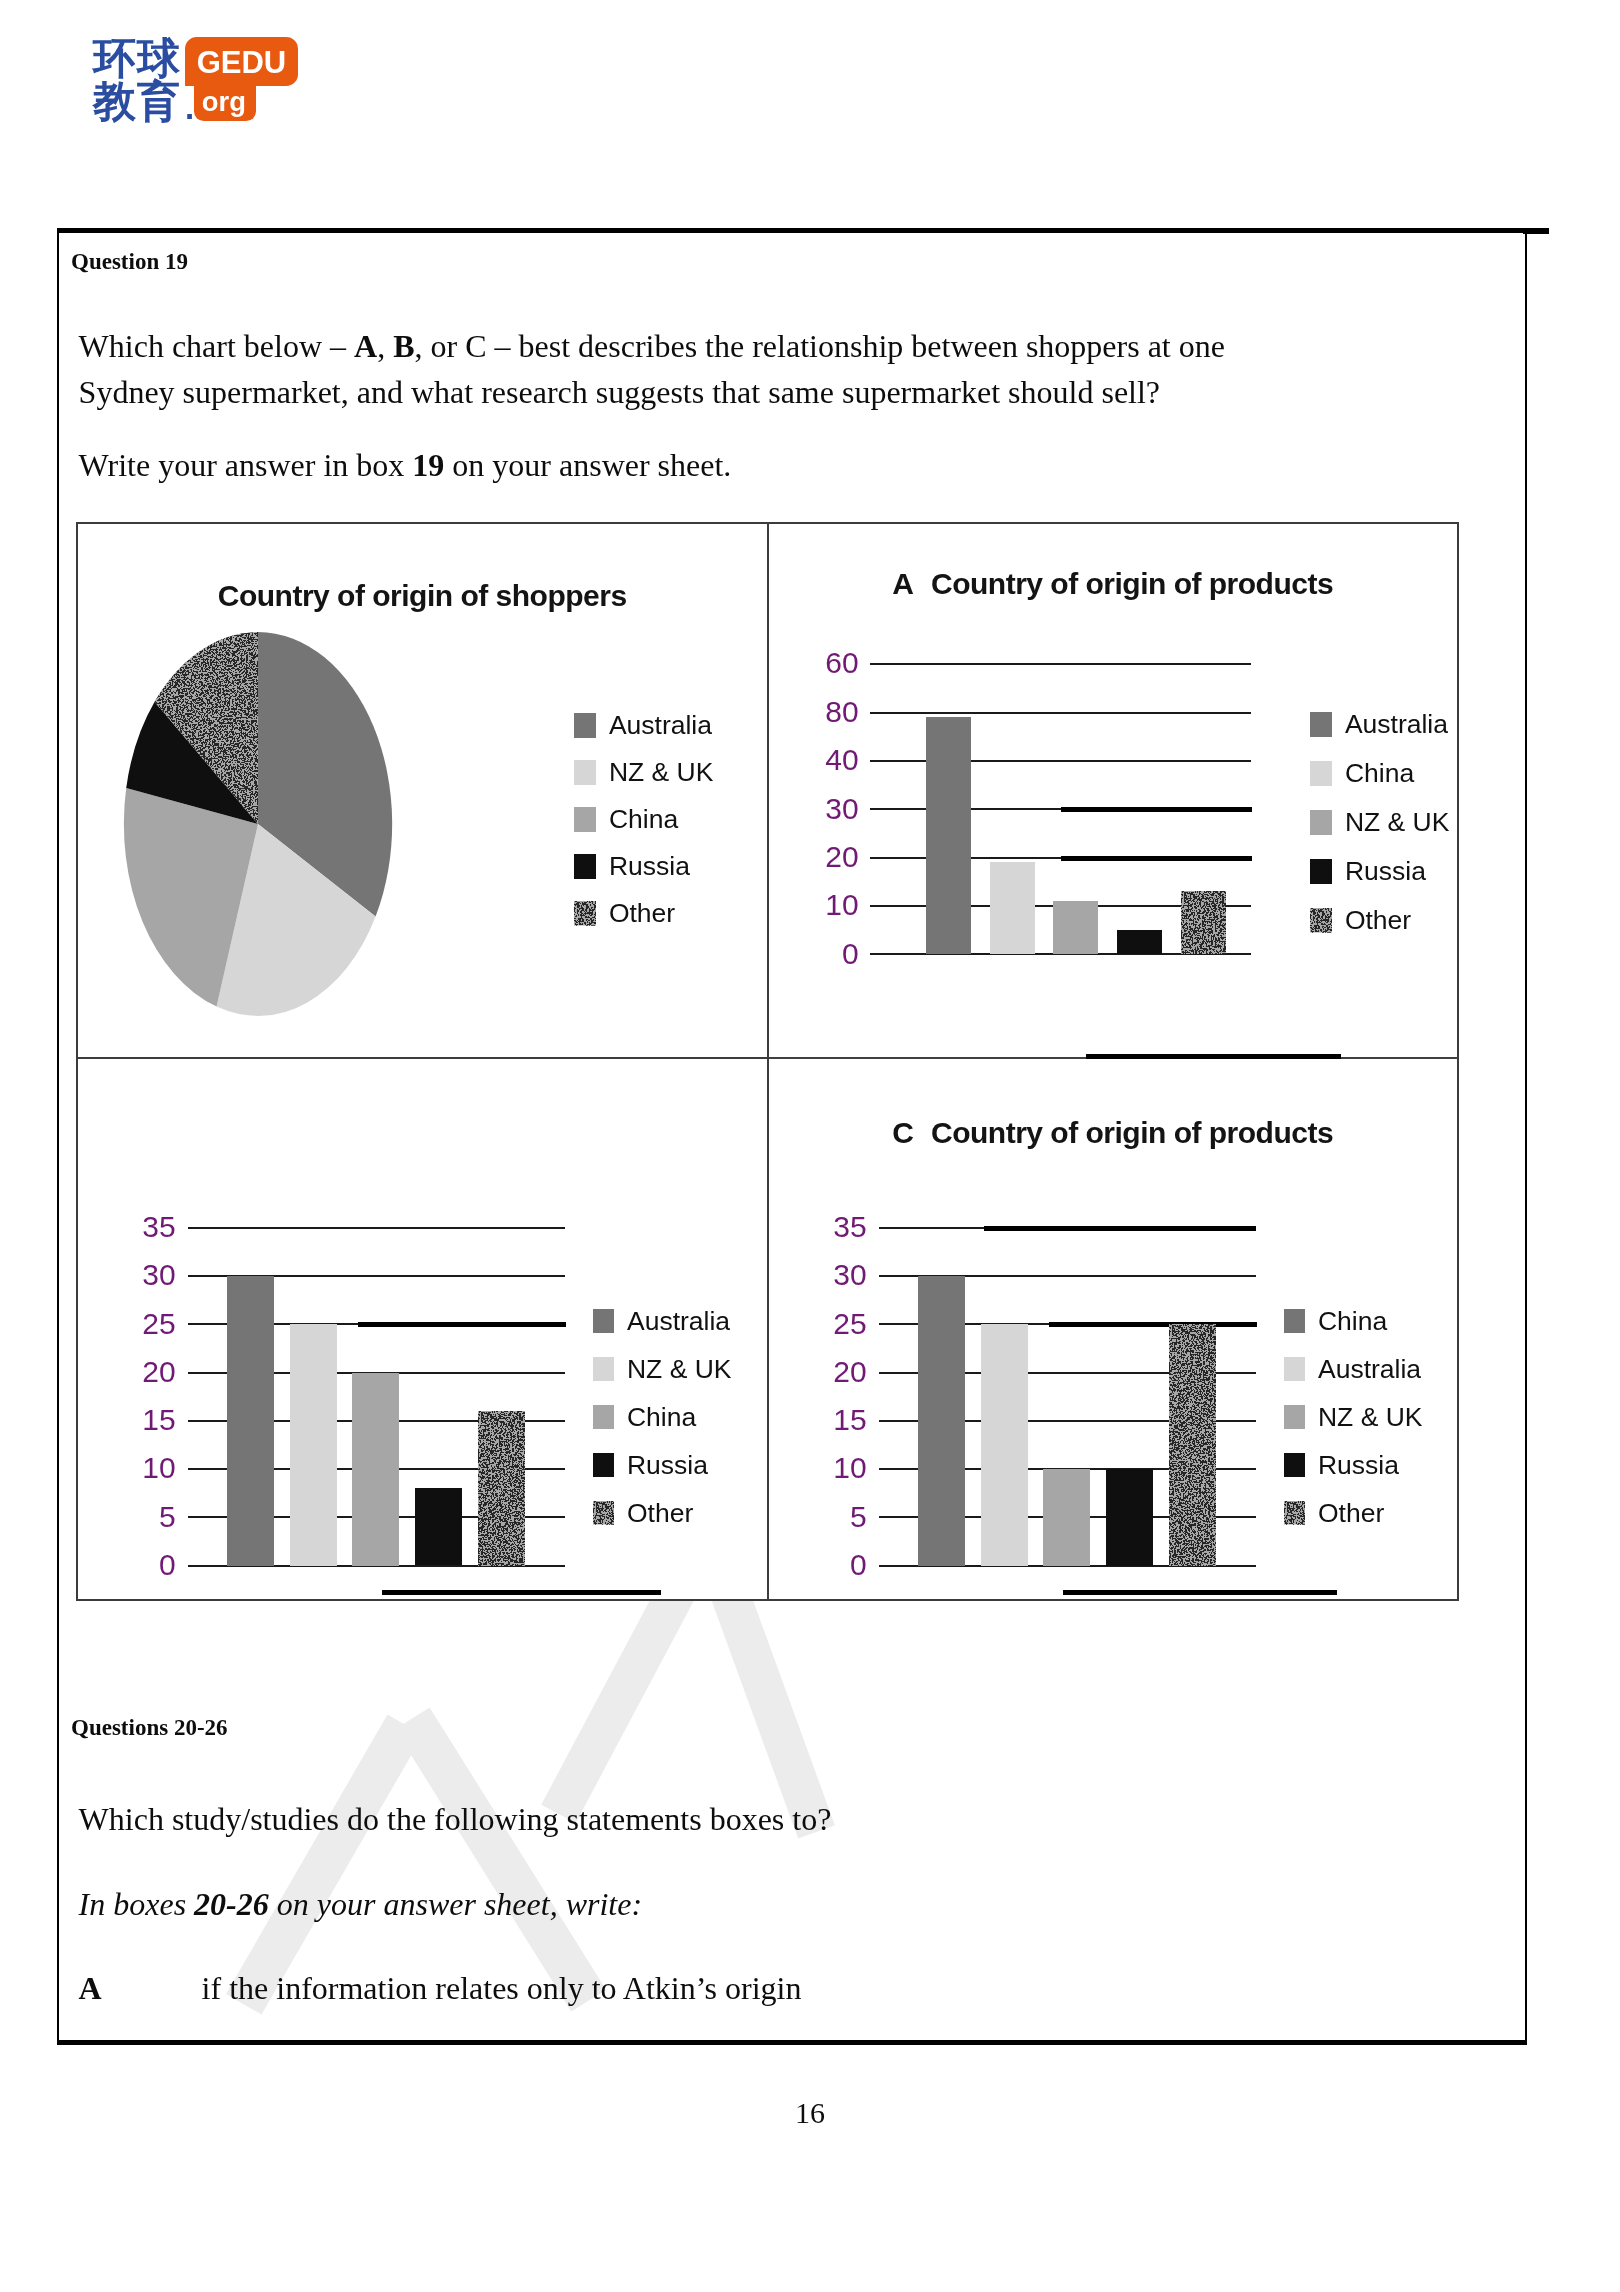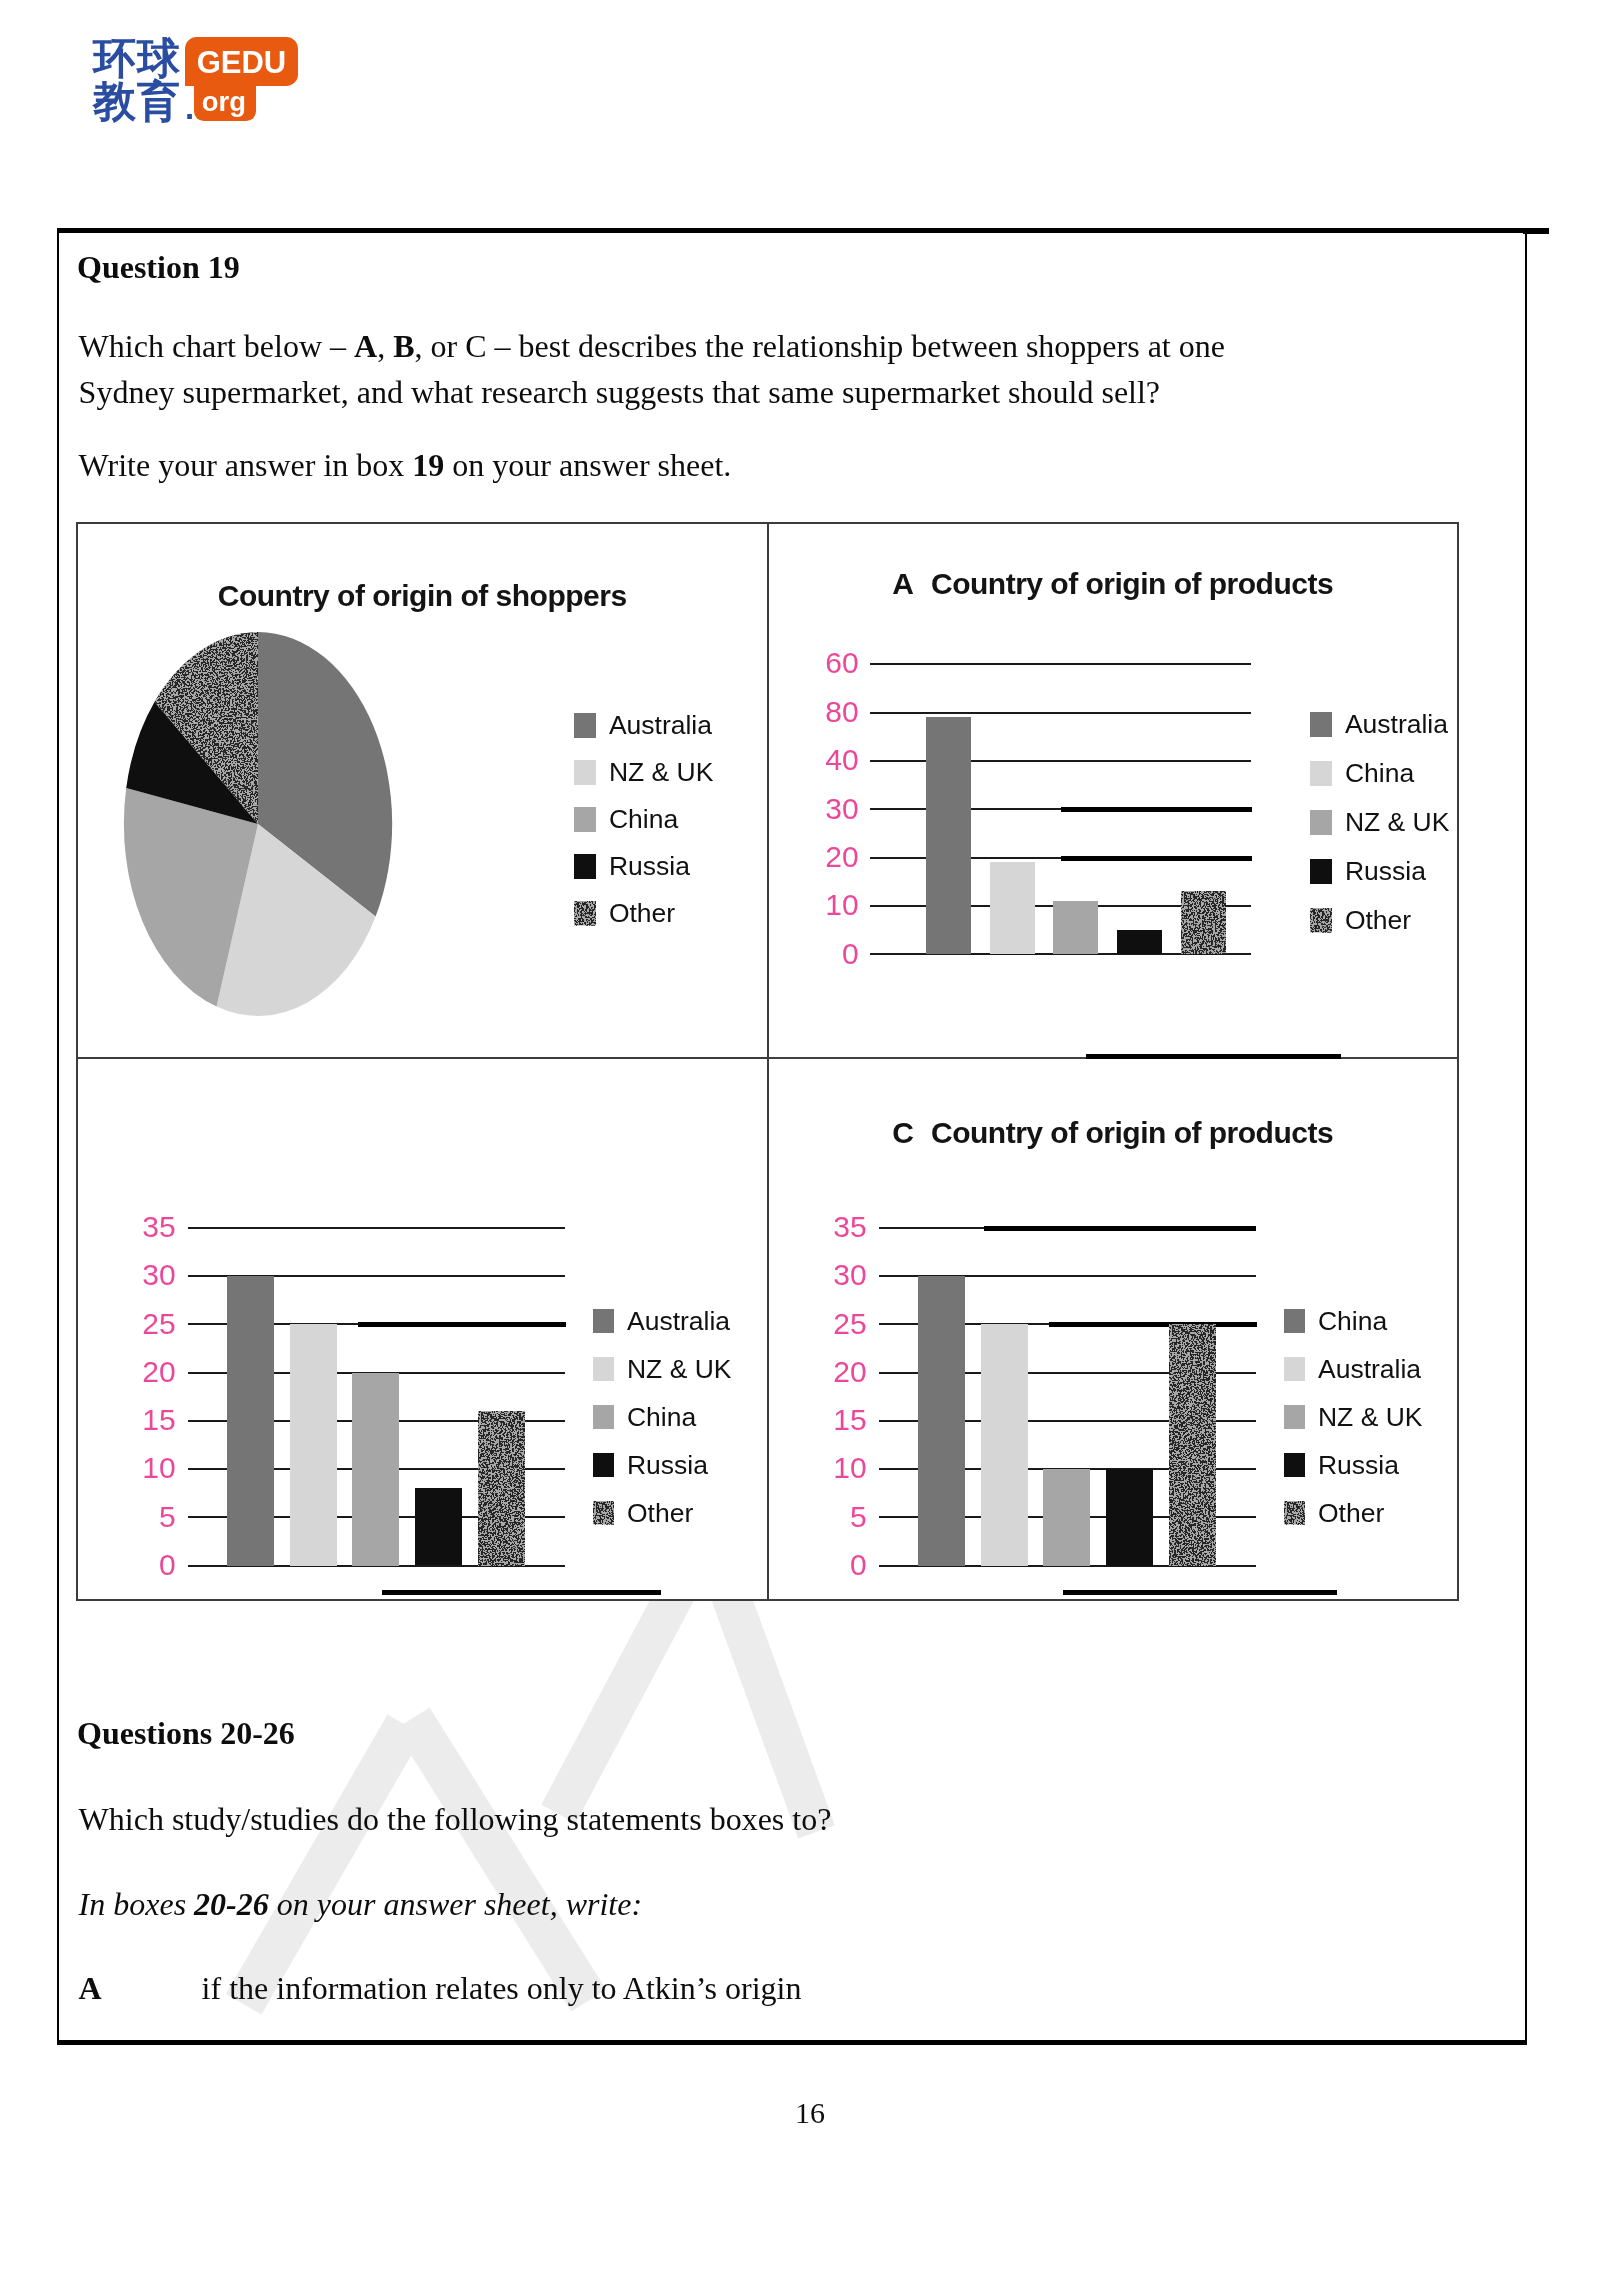--- a/index.html
+++ b/index.html
@@ -21,21 +21,21 @@
     font-weight:bold;font-size:27.4px;line-height:27.4px;padding:2px 9.8px 5.9px 7.8px;
     border-radius:0 0 9.8px 9.8px;}
   
   .outer-box{position:absolute;left:57px;top:228px;width:1466px;height:1807px;
     border-top:5.9px solid #000;border-bottom:5.9px solid #000;
     border-left:2.9px solid #000;border-right:2.9px solid #000;background:transparent;}
   .border-overshoot{position:absolute;left:1523px;top:228px;width:25.5px;height:5.9px;background:#000;}
   .wm{position:absolute;background:#ececec;z-index:0;}
   .layer{position:relative;z-index:1;}
   
-  .q-heading{position:absolute;left:18px;font-size:32px;font-weight:bold;}
+  .q-heading{position:absolute;left:12px;font-size:23px;font-weight:bold;}
   .q19-heading{top:15.7px;}
   .q19-p{position:absolute;left:19.6px;top:90px;width:1416px;font-size:32px;line-height:46px;}
   .q19-write{position:absolute;left:19.6px;top:214px;font-size:32px;}
   .q2026-heading{top:1482px;}
   .q2026-l1{position:absolute;left:19.6px;top:1568px;font-size:32px;}
   .q2026-l2{position:absolute;left:19.6px;top:1653px;font-size:32px;font-style:italic;}
   .q2026-l3{position:absolute;left:19.6px;top:1737px;font-size:32px;display:flex;}
   .q2026-l3 .opt{font-weight:bold;width:123px;}
   
   .chart-grid{position:absolute;left:16.7px;top:289px;width:1379px;height:1075px;
@@ -44,21 +44,21 @@
     font-family:"Liberation Sans", sans-serif;color:#141414;}
   .panel{position:relative;overflow:hidden;}
   .panel-pie{border-right:2px solid #3c3c3c;}
   .panel-B{border-top:2px solid #3c3c3c;border-right:2px solid #3c3c3c;}
   .panel-C{border-top:2px solid #404040;}
   .ptitle{position:absolute;left:0;width:100%;text-align:center;font-weight:bold;
     font-size:30px;letter-spacing:-0.5px;white-space:nowrap;}
   .ptitle b{margin-right:17.6px;}
   .gridline{position:absolute;height:2px;background:#1a1a1a;}
   .emphline{position:absolute;height:4.9px;background:#000;}
-  .ytick{position:absolute;text-align:right;font-size:30px;line-height:31px;color:#ec4899;}
+  .ytick{position:absolute;text-align:right;font-size:30px;line-height:31px;color:#701a75;}
   .bar{position:absolute;}
   .legend{position:absolute;}
   .legend-item{display:flex;align-items:center;}
   .legend-swatch{display:inline-block;flex:none;}
   .legend-label{margin-left:12.7px;font-size:26.5px;color:#111;white-space:nowrap;}
   .speckle-svg{position:absolute;left:0;top:0;width:100%;height:100%;}
   .artifact{position:absolute;background:#000;}
   
   .page-number{position:absolute;left:0;top:2096px;width:100%;text-align:center;font-size:30px;}
 </style>

